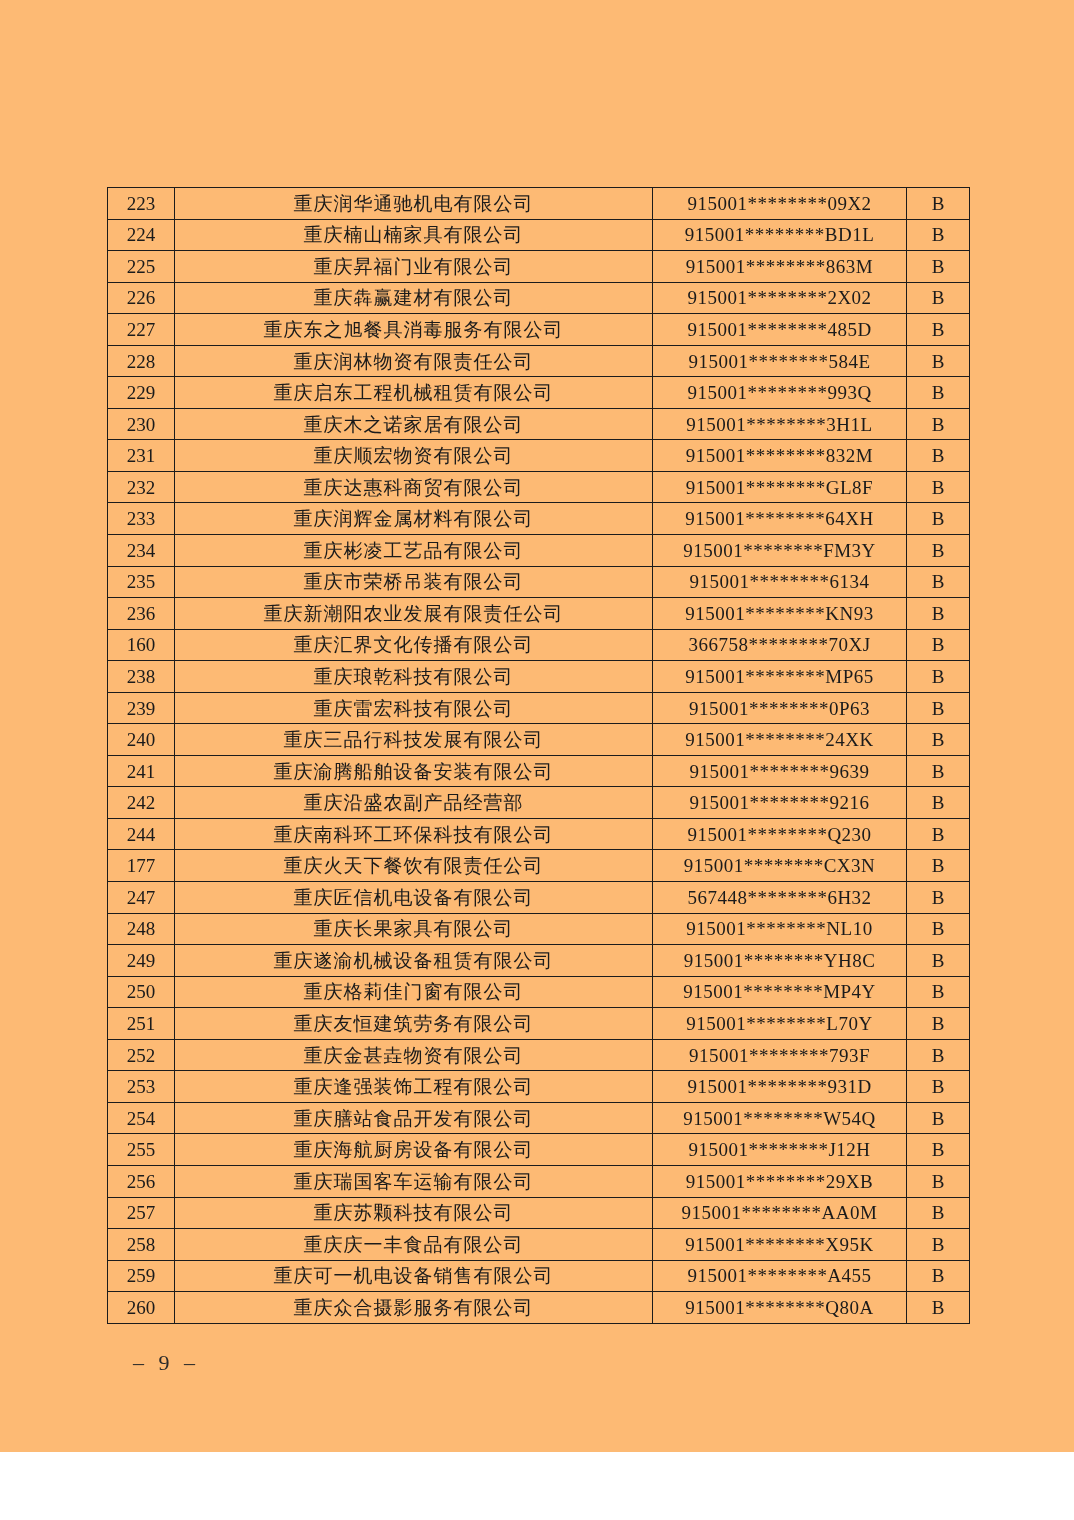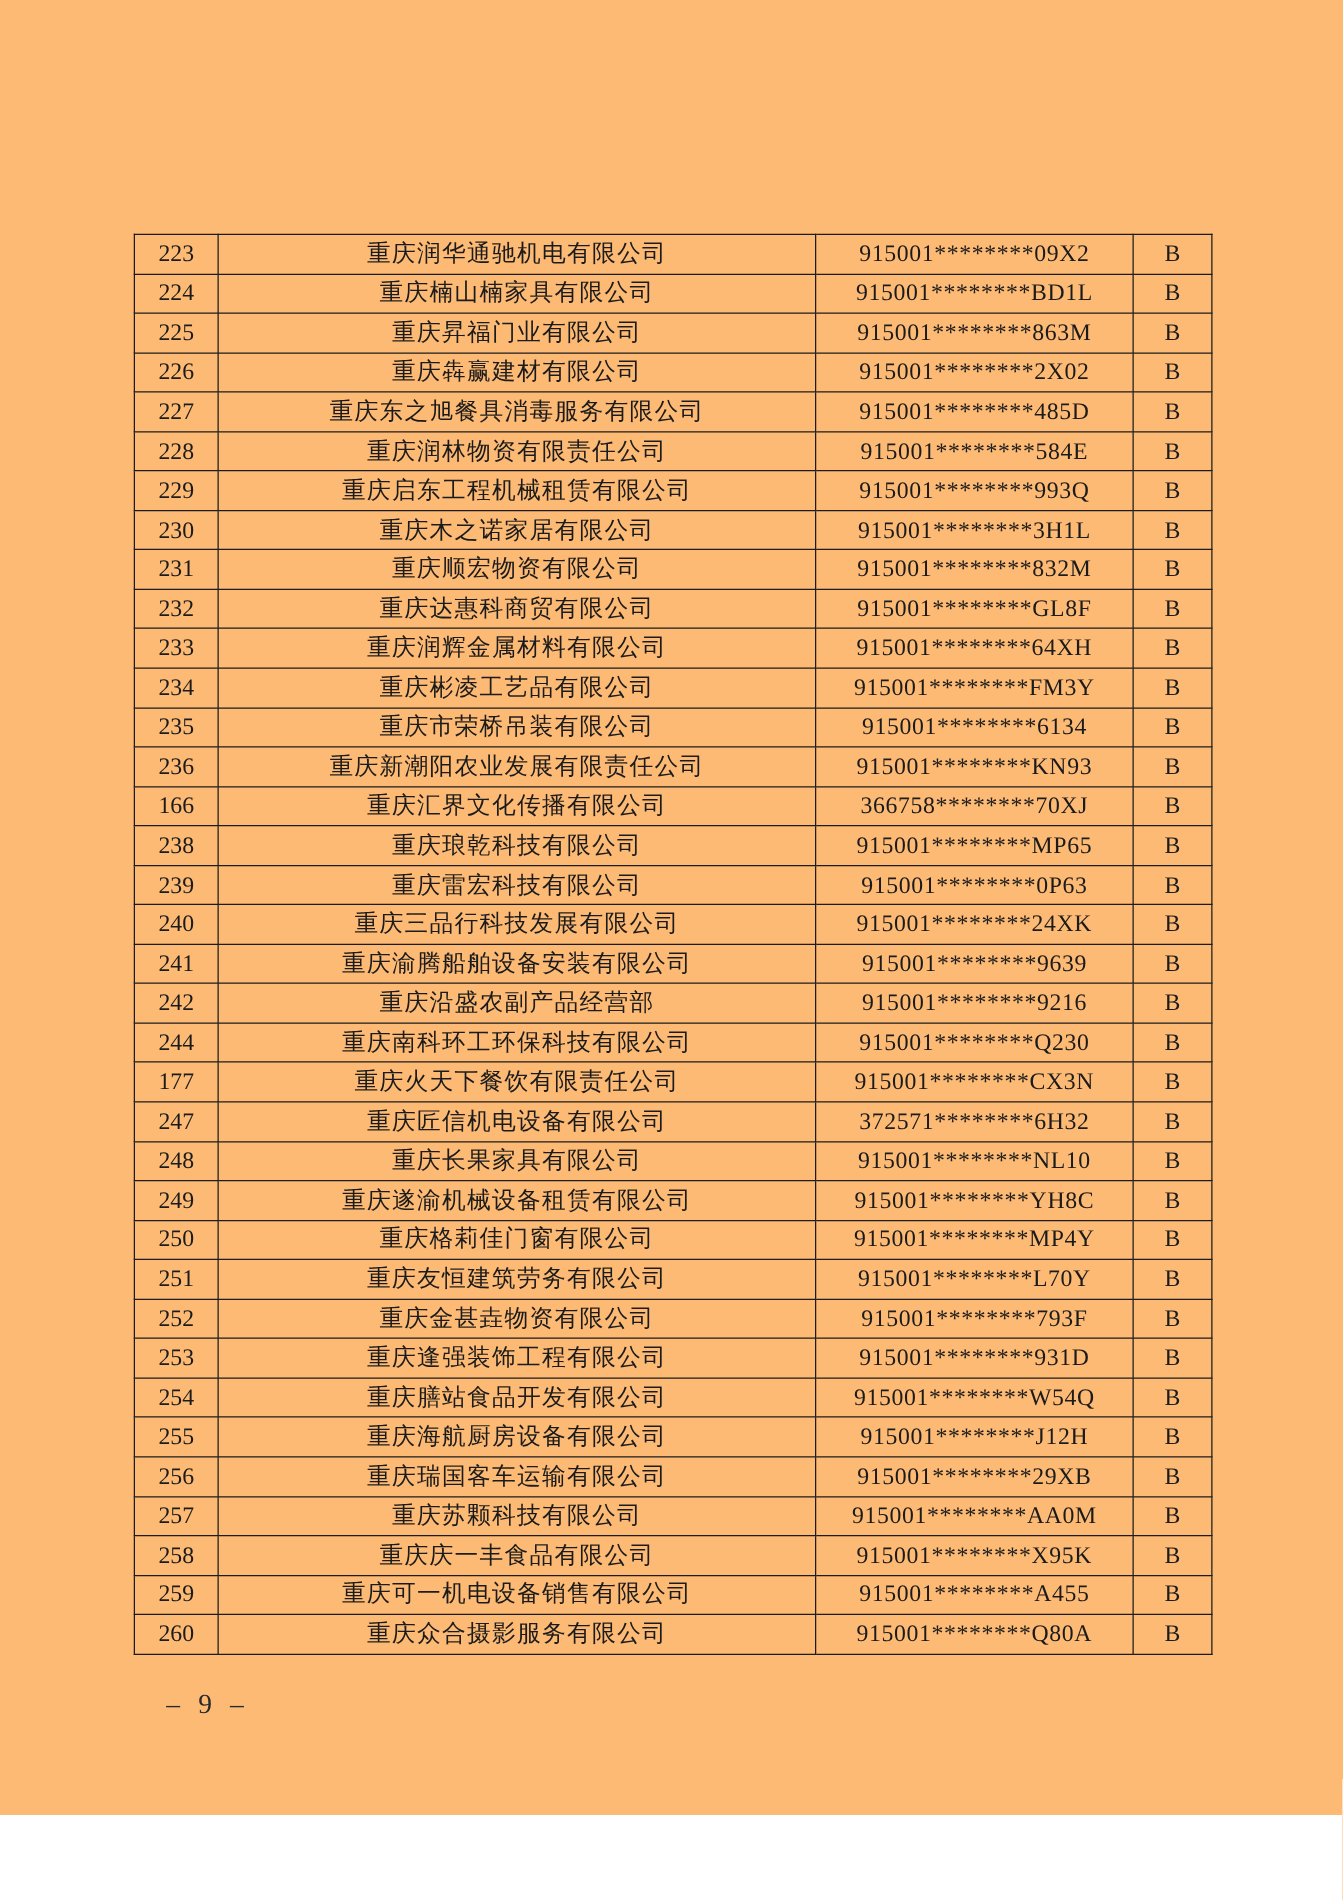--- a/index.html
+++ b/index.html
@@ -143,21 +143,21 @@
     <td class="code-cell">915001********6134</td>
     <td class="grade-cell">B</td>
   </tr>
         <tr>
     <td class="no-cell">236</td>
     <td class="name-cell">重庆新潮阳农业发展有限责任公司</td>
     <td class="code-cell">915001********KN93</td>
     <td class="grade-cell">B</td>
   </tr>
         <tr>
-    <td class="no-cell">166</td>
+    <td class="no-cell">160</td>
     <td class="name-cell">重庆汇界文化传播有限公司</td>
     <td class="code-cell">366758********70XJ</td>
     <td class="grade-cell">B</td>
   </tr>
         <tr>
     <td class="no-cell">238</td>
     <td class="name-cell">重庆琅乾科技有限公司</td>
     <td class="code-cell">915001********MP65</td>
     <td class="grade-cell">B</td>
   </tr>
@@ -193,21 +193,21 @@
   </tr>
         <tr>
     <td class="no-cell">177</td>
     <td class="name-cell">重庆火天下餐饮有限责任公司</td>
     <td class="code-cell">915001********CX3N</td>
     <td class="grade-cell">B</td>
   </tr>
         <tr>
     <td class="no-cell">247</td>
     <td class="name-cell">重庆匠信机电设备有限公司</td>
-    <td class="code-cell">372571********6H32</td>
+    <td class="code-cell">567448********6H32</td>
     <td class="grade-cell">B</td>
   </tr>
         <tr>
     <td class="no-cell">248</td>
     <td class="name-cell">重庆长果家具有限公司</td>
     <td class="code-cell">915001********NL10</td>
     <td class="grade-cell">B</td>
   </tr>
         <tr>
     <td class="no-cell">249</td>

